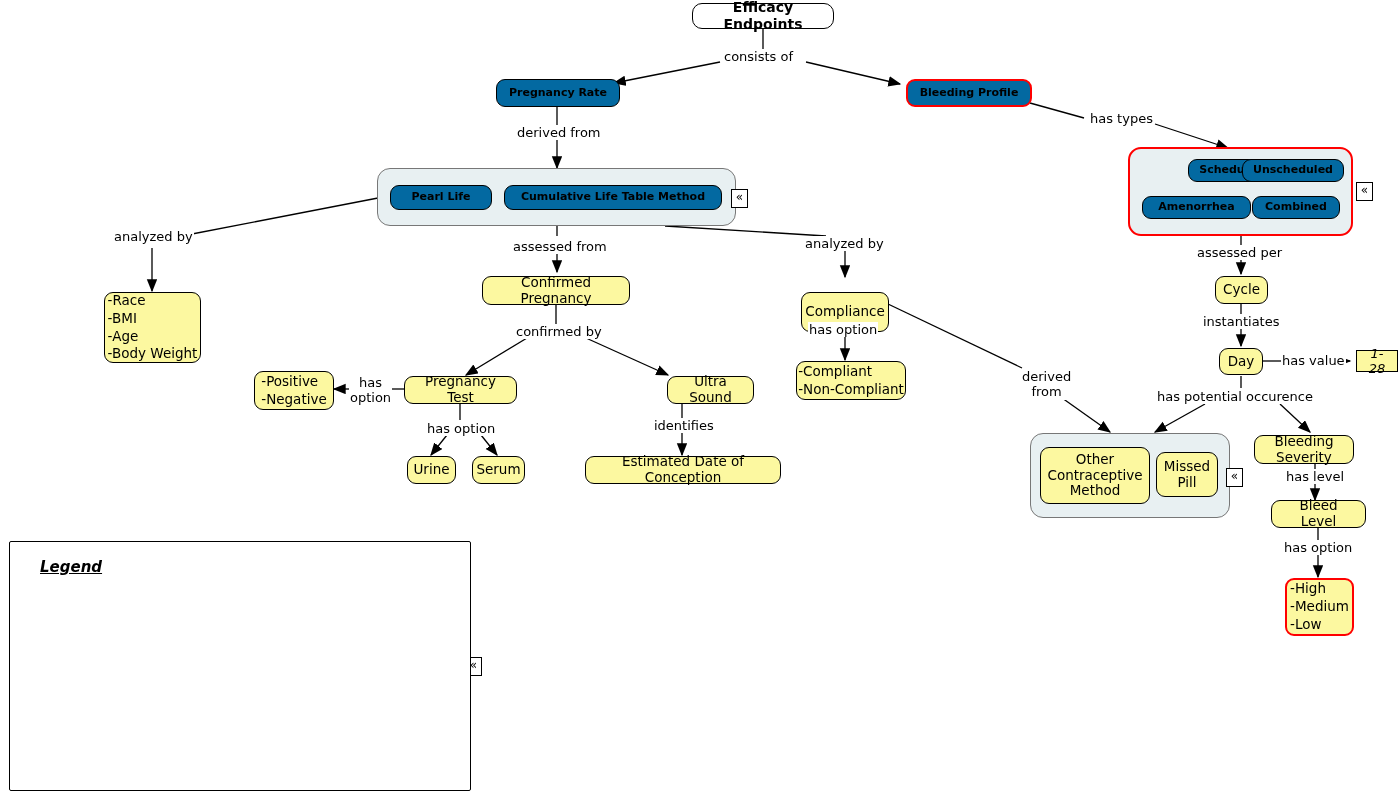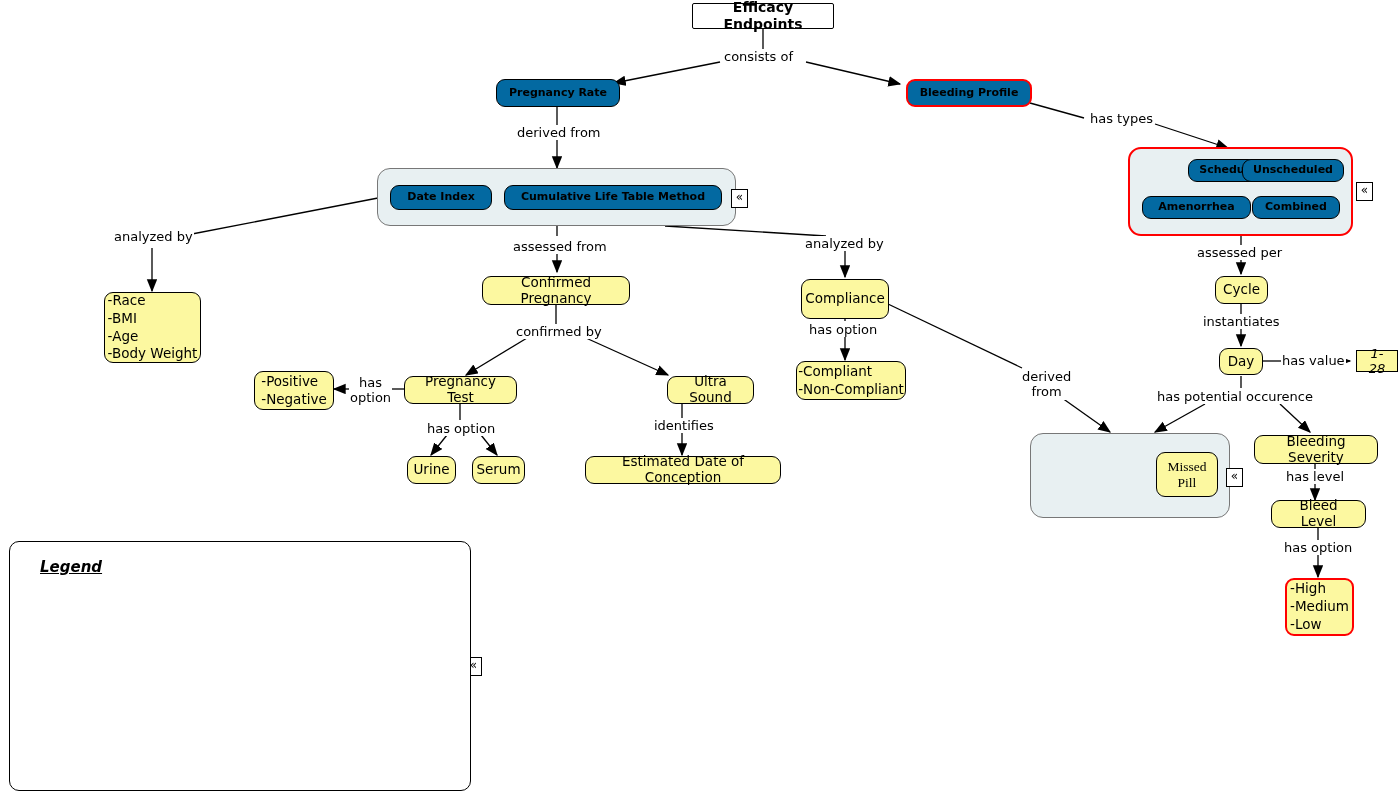--- a/index.html
+++ b/index.html
@@ -12,21 +12,21 @@
   .node{position:absolute;box-sizing:border-box;display:flex;align-items:center;
         justify-content:center;text-align:center;line-height:1.18;}
 
   
   .concept{background:#FCF8A0;border:1.3px solid #000;border-radius:9px;
            font-size:13.5px;color:#000;padding:3px 8px;}
   .concept.list{justify-content:center;text-align:left;padding:15px 9px;}
   .concept.list .lines{white-space:pre;line-height:1.33;}
 
   
-  .root{background:#ffffff;border:1.4px solid #000;border-radius:2px;
+  .root{background:#ffffff;border:1.4px solid #000;border-radius:10px;
         font-weight:bold;font-size:14px;padding:4px 12px;}
 
   
   .gold{background:#0369a1;border:1.4px solid #000;border-radius:9px;
         font-weight:bold;font-size:11px;padding:3px 0;}
 
   
   .qborder{border:2.6px solid #FF0000;}
 
   
@@ -42,21 +42,21 @@
   .lbl{position:absolute;font-size:13px;color:#000;background:#fff;
        white-space:pre;text-align:center;line-height:1.18;padding:0 1px;}
 
   
   .marker{position:absolute;width:15px;height:17px;background:#fff;
           border:1.2px solid #000;font-size:12px;line-height:15px;
           text-align:center;color:#000;}
 
   
   #legend{position:absolute;left:9px;top:541px;width:460px;height:248px;
-          background:#fff;border:1.5px solid #000;border-radius:10px;}
+          background:#fff;border:1.5px solid #000;border-radius:2px;}
   #legend-title{position:absolute;left:30px;top:16px;font-size:15px;
                 font-weight:bold;font-style:italic;text-decoration:underline;}
 </style>
 </head>
 <body>
 
 <div id="canvas">
 
   <svg class="edges" viewBox="0 0 1400 793">
     <defs>
@@ -140,34 +140,34 @@
   <div class="group" style="left:377px;top:168px;width:359px;height:58px;"></div>
   <div class="group redline" style="left:1128px;top:147px;width:225px;height:89px;"></div>
   <div class="group" style="left:1030px;top:433px;width:200px;height:85px;"></div>
 
   <div class="node root" style="left:692px;top:3px;width:142px;height:26px;">Efficacy Endpoints</div>
 
   <div class="node gold" style="left:496px;top:79px;width:124px;height:28px;">Pregnancy Rate</div>
 
   <div class="node gold qborder" style="left:906px;top:79px;width:126px;height:28px;">Bleeding Profile</div>
 
-  <div class="node gold" style="left:390px;top:185px;width:102px;height:25px;">Date Index</div>
+  <div class="node gold" style="left:390px;top:185px;width:102px;height:25px;">Pearl Life</div>
 
   <div class="node gold" style="left:504px;top:185px;width:218px;height:25px;">Cumulative Life Table Method</div>
 
   <div class="node concept list" style="left:104px;top:292px;width:97px;height:71px;">
     <span class="lines">-Race
 -BMI
 -Age
 -Body Weight</span>
   </div>
 
   <div class="node concept" style="left:482px;top:276px;width:148px;height:29px;">Confirmed Pregnancy</div>
 
-  <div class="node concept" style="left:801px;top:279px;width:88px;height:40px;">Compliance</div>
+  <div class="node concept" style="left:801px;top:292px;width:88px;height:40px;">Compliance</div>
 
   <div class="node concept list" style="left:796px;top:361px;width:110px;height:39px;">
     <span class="lines">-Compliant
 -Non-Compliant</span>
   </div>
 
   <div class="node concept" style="left:404px;top:376px;width:113px;height:28px;">Pregnancy Test</div>
 
   <div class="node concept list" style="left:254px;top:371px;width:80px;height:39px;">
     <span class="lines">-Positive
@@ -189,27 +189,32 @@
   <div class="node gold" style="left:1142px;top:196px;width:109px;height:23px;">Amenorrhea</div>
 
   <div class="node gold" style="left:1252px;top:196px;width:88px;height:23px;">Combined</div>
 
   <div class="node concept" style="left:1215px;top:276px;width:53px;height:28px;">Cycle</div>
 
   <div class="node concept" style="left:1219px;top:348px;width:44px;height:27px;">Day</div>
 
   <div class="node valuebox" style="left:1356px;top:350px;width:42px;height:22px;font-style:italic;">1-28</div>
 
+  <div class="node concept" style="left:1040px;top:447px;width:110px;height:57px;">
+    <span class="lines" style="white-space:pre;">Other
+Contraceptive
+Method</span>
+  </div>
 
   <div class="node concept" style="left:1156px;top:452px;width:62px;height:45px;">
-    <span class="lines" style="white-space:pre;font-family:Liberation Serif, serif;">Missed
+    <span class="lines" style="white-space:pre;">Missed
 Pill</span>
   </div>
 
-  <div class="node concept" style="left:1254px;top:435px;width:124px;height:29px;">Bleeding Severity</div>
+  <div class="node concept" style="left:1254px;top:435px;width:100px;height:29px;">Bleeding Severity</div>
 
   <div class="node concept" style="left:1271px;top:500px;width:95px;height:28px;">Bleed Level</div>
 
   <div class="node concept list qborder" style="left:1285px;top:578px;width:69px;height:58px;">
     <span class="lines">-High
 -Medium
 -Low</span>
   </div>
 
   <div class="lbl" style="left:723px;top:49px;">consists of</div>

